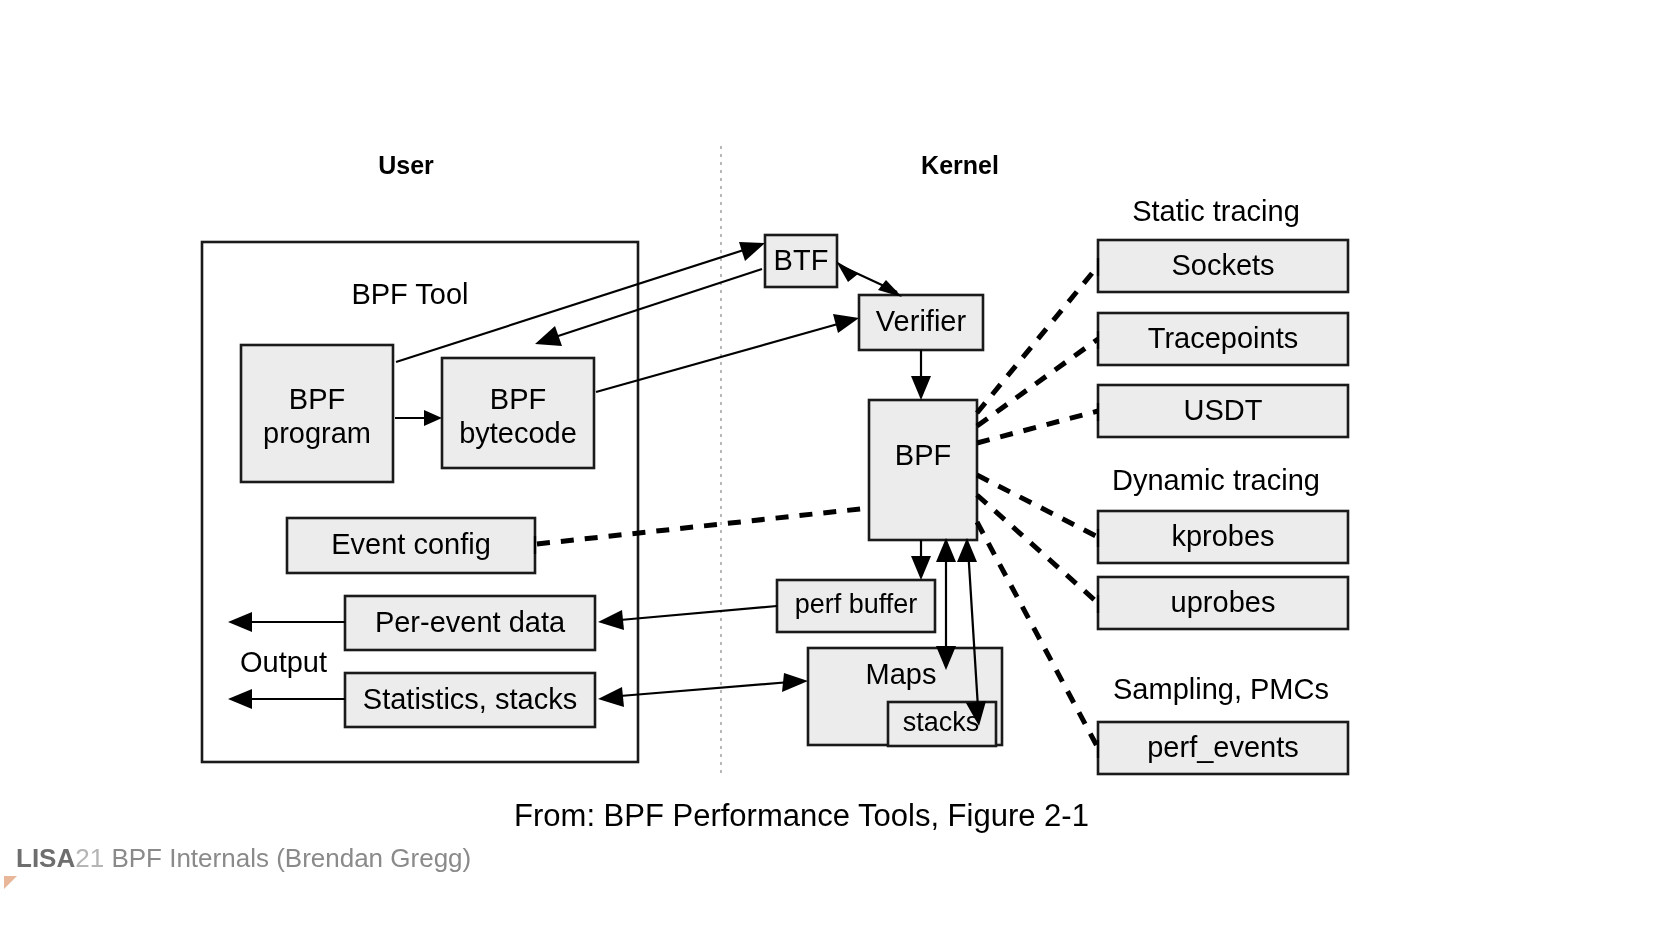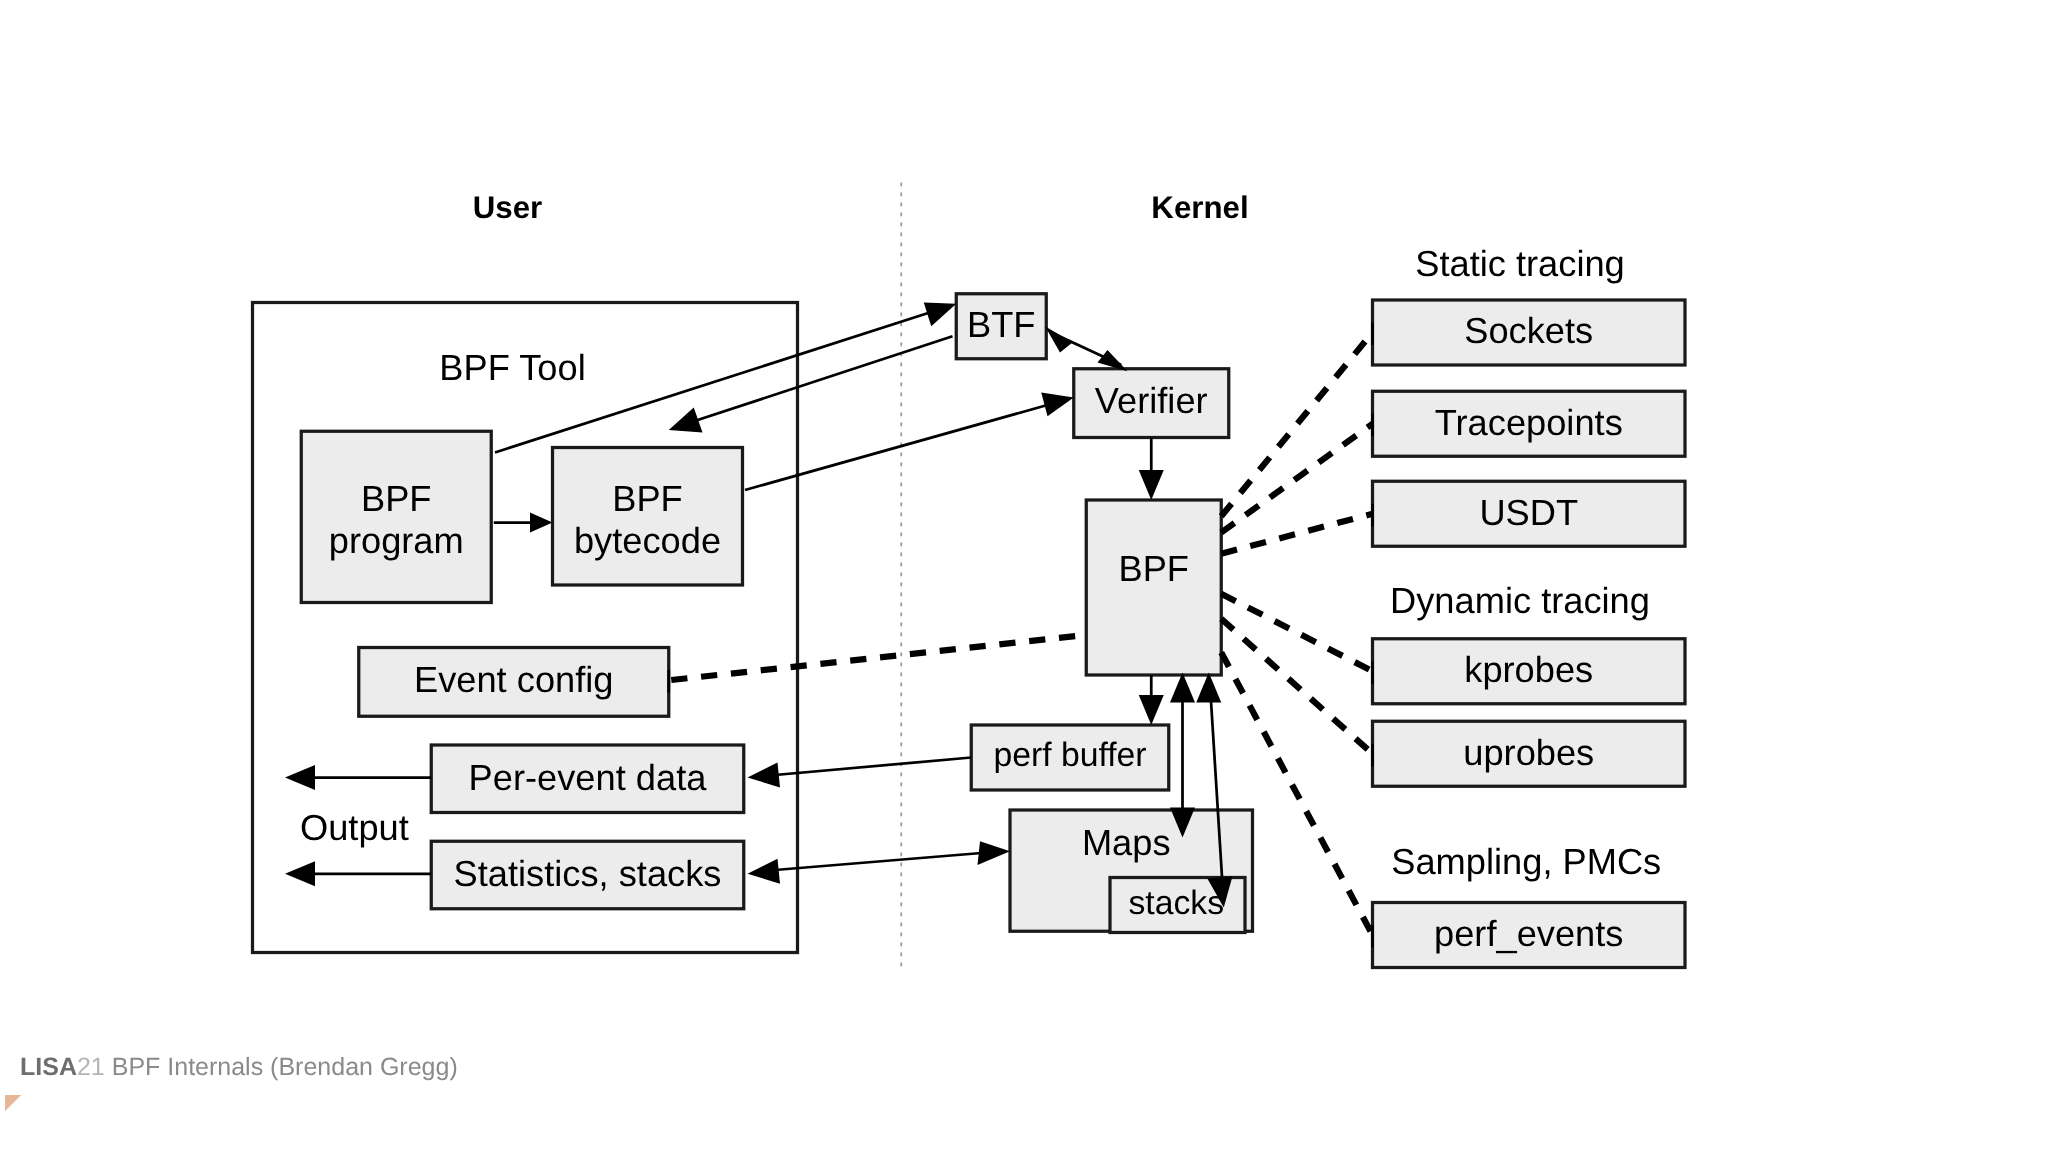--- a/index.html
+++ b/index.html
@@ -47,21 +47,21 @@
     text-align: center;
     font-size: 31px;
     color: #000;
     font-family: "Liberation Sans", sans-serif;
   }
   #caption .cap-inner { display:inline-block; margin-left: -50px; }
   #footer {
     position: absolute;
     left: 16px;
     top: 843px;
-    font-size: 20px;
+    font-size: 26px;
     color: #7f7f7f;
     font-family: "Liberation Sans", sans-serif;
     white-space: nowrap;
   }
   #footer .lisa { font-weight: bold; color: #6e6e6e; }
   #footer .yr   { color: #b5b5b5; font-weight: normal; }
   #footer .sub  { color: #8a8a8a; }
   #corner-mark {
     position: absolute;
     left: 4px;
@@ -212,18 +212,21 @@
     <line class="ln" x1="1098" y1="201" x2="1098" y2="219"></line>
     <line class="ln" x1="1098" y1="273" x2="1098" y2="291"></line>
     <line class="ln" x1="1098" y1="399" x2="1098" y2="417"></line>
     <line class="ln" x1="1098" y1="465" x2="1098" y2="483"></line>
     <line class="ln" x1="1098" y1="610" x2="1098" y2="628"></line>
 
     <line class="ln" x1="535" y1="406" x2="535" y2="424"></line>
 
   </svg>
 
+  <div id="caption">
+    <span class="cap-inner">From: BPF Performance Tools, Figure 2-1</span>
+  </div>
 
   <div id="footer"><span class="lisa">LISA</span><span class="yr">21</span> <span class="sub">BPF Internals (Brendan Gregg)</span></div>
 
   <div id="corner-mark"></div>
 
 </div>
 
 </body></html>

